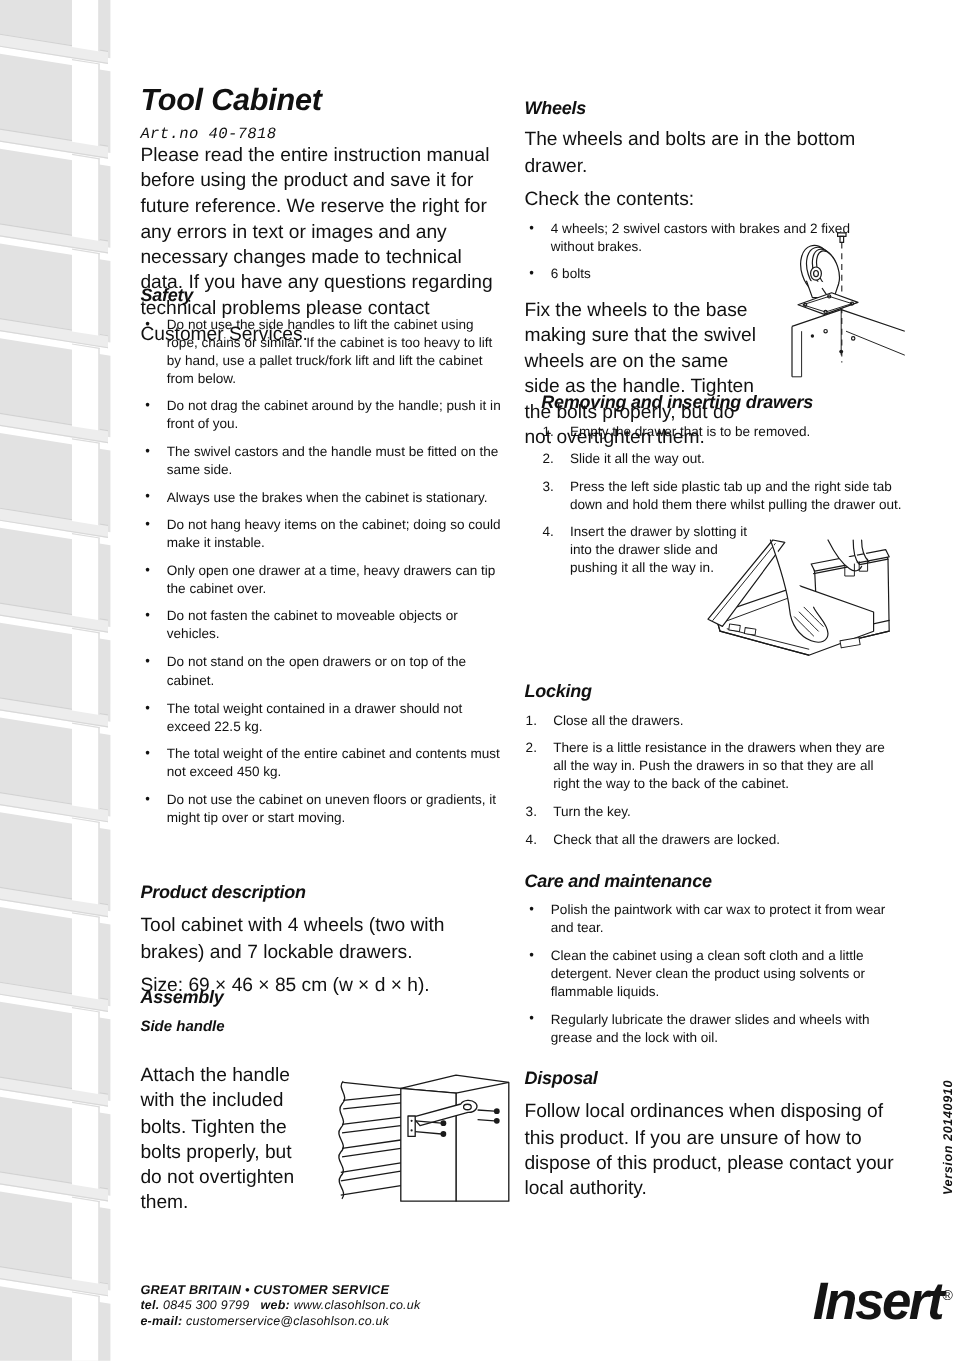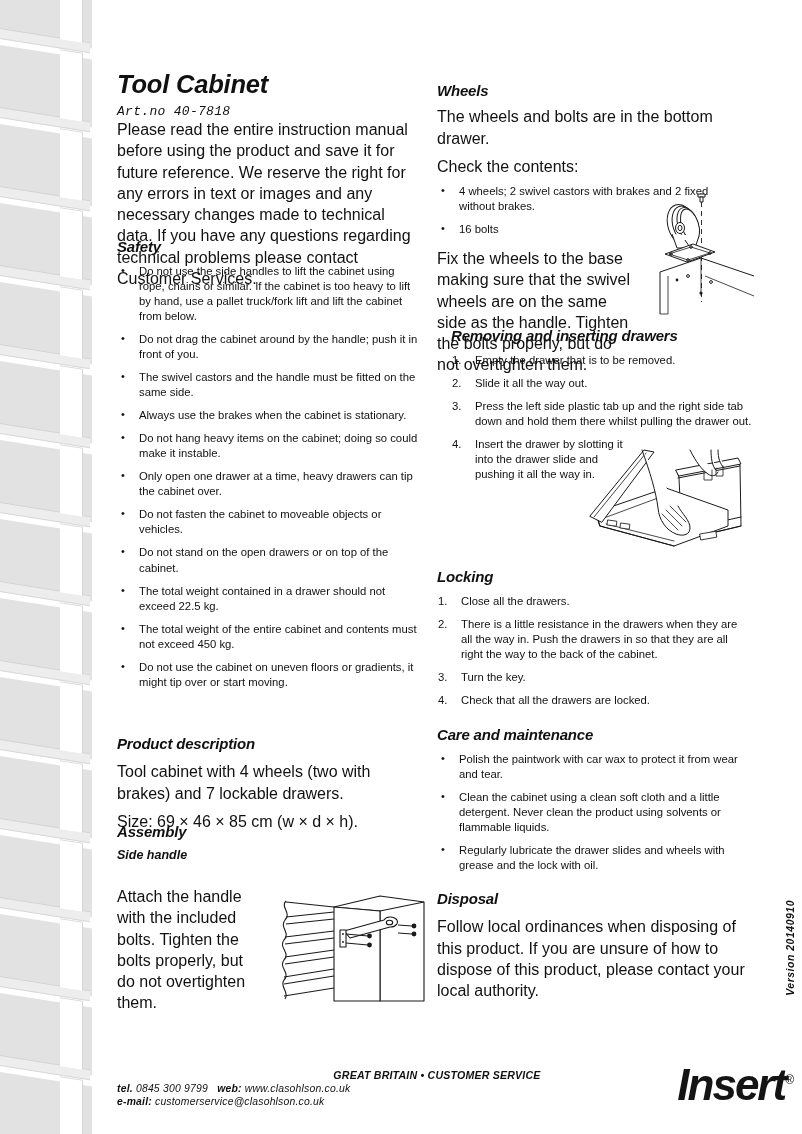--- a/index.html
+++ b/index.html
@@ -184,21 +184,20 @@
     left: 117px;
     top: 1069px;
     width: 640px;
   }
   .foot-head {
     font-size: 10.6px;
     font-weight: bold;
     font-style: italic;
     letter-spacing: 0.2px;
     margin: 0;
-    text-align: center;
   }
   .foot-line {
     font-size: 10.4px;
     font-style: italic;
     margin: 2px 0 0 0;
     letter-spacing: 0.2px;
   }
   .foot-line b { font-weight: bold; }
   #brand {
     position: absolute;
@@ -393,21 +392,21 @@
 
     <div class="blk" style="top:82px; left:0; width:310px;">
       <h2 class="sec">Wheels</h2>
       <div style="height:7px"></div>
       <p class="body">The wheels and bolts are in the bottom drawer.</p>
       <div style="height:7px"></div>
       <p class="body">Check the contents:</p>
       <div style="height:7px"></div>
       <ul class="bul">
         <li>4 wheels; 2 swivel castors with brakes and 2 fixed without brakes.</li>
-        <li>16 bolts</li>
+        <li>6 bolts</li>
       </ul>
       <div style="height:3px"></div>
       <p class="body narrow-2">Fix the wheels to the base making sure that the swivel wheels are on the same side as the handle. Tighten the bolts properly, but do not overtighten them.</p>
     </div>
 
     <div class="blk" style="top:327px; left:14px; width:312px;">
       <h2 class="sec">Removing and inserting drawers</h2>
       <div class="gap-s"></div>
       <ol class="num">
         <li>Empty the drawer that is to be removed.</li>

